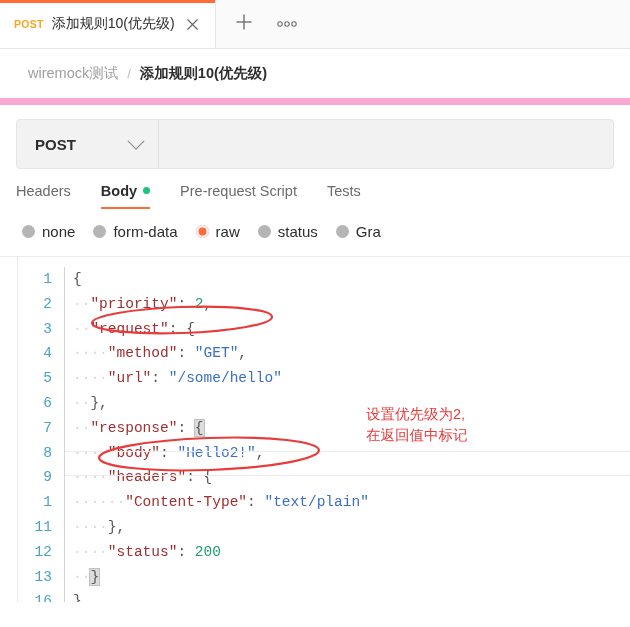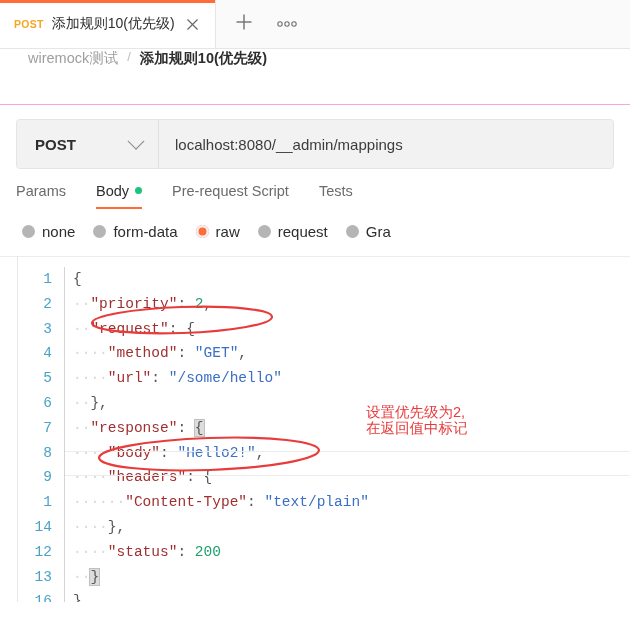--- a/index.html
+++ b/index.html
@@ -82,23 +82,24 @@
     color: #707070;
     letter-spacing: 1px;
     cursor: pointer;
     user-select: none;
   }
 
   
   .breadcrumb-bar {
     height: 56px;
     display: flex;
+    align-items: center;
     padding: 0 28px;
     box-sizing: border-box;
-    border-bottom: 1px solid #f9a8d4;
+    border-bottom: 7px solid #f9a8d4;
     background: #fff;
   }
   .crumb-collection {
     font-size: 14.5px;
     color: #9e9e9e;
     cursor: pointer;
   }
   .crumb-sep {
     margin: 0 9px;
     color: #bdbdbd;
@@ -166,21 +167,21 @@
   .req-tab {
     position: relative;
     font-size: 14.5px;
     color: #6b6b6b;
     padding-bottom: 10px;
     white-space: nowrap;
     cursor: pointer;
   }
   .req-tab.active {
     color: #2e2e2e;
-    font-weight: normal;
+    font-weight: bold;
   }
   .req-tab.active::after {
     content: "";
     position: absolute;
     left: 0; right: 0; bottom: 0;
     height: 2.5px;
     background: #ff6c37;
   }
   .dot-green {
     display: inline-block;
@@ -281,21 +282,21 @@
     left: 0; top: 0;
     width: 630px; height: 627px;
     pointer-events: none;
   }
   .annot-text {
     position: absolute;
     left: 366px;
     top: 404px;
     font-family: "Liberation Sans", sans-serif;
     font-size: 14.5px;
-    line-height: 16px;
+    line-height: 21px;
     color: #e83b3b;
     white-space: pre;
     pointer-events: none;
   }
 </style>
 </head>
 <body>
 
 <div class="tabstrip">
   <div class="tab active">
@@ -329,25 +330,24 @@
   <span class="crumb-collection">wiremock测试</span>
   <span class="crumb-sep">/</span>
   <span class="crumb-current">添加规则10(优先级)</span>
 </div>
 
 <div class="urlbar">
   <div class="method-select">
     <span class="method-label">POST</span>
     <span class="chev"></span>
   </div>
-  <input class="url-input" type="text" value="localhost:8080/__admin/mappings" placeholder="Enter request URL" style="">
 </div>
 
 <div class="req-tabs">
-  <div class="req-tab">Params</div>
+  <div class="req-tab">Headers</div>
   <div class="req-tab active">
     <span>Body</span><span class="dot-green"></span>
   </div>
   <div class="req-tab">Pre-request Script</div>
   <div class="req-tab">Tests</div>
 </div>
 
 <div class="body-types">
   <label class="radio-item">
     <span class="radio"></span>
@@ -356,21 +356,21 @@
   <label class="radio-item">
     <span class="radio"></span>
     <span>form-data</span>
   </label>
   <label class="radio-item">
     <span class="radio checked"></span>
     <span>raw</span>
   </label>
   <label class="radio-item">
     <span class="radio"></span>
-    <span>request</span>
+    <span>status</span>
   </label>
   <label class="radio-item">
     <span class="radio"></span>
     <span>Gra</span>
   </label>
 </div>
 
 <div class="editor">
   <div class="editor-rail"></div>
   <div class="code-area">
@@ -378,21 +378,21 @@
         <div>1</div>
         <div>2</div>
         <div>3</div>
         <div>4</div>
         <div>5</div>
         <div>6</div>
         <div>7</div>
         <div>8</div>
         <div>9</div>
         <div>1</div>
-        <div>14</div>
+        <div>11</div>
         <div>12</div>
         <div>13</div>
         <div>16</div>
       </div>
     <div class="code-lines" id="codeLines">
         <div class="cline"><span class="p">{</span></div>
         <div class="cline"><span class="ind">··</span><span class="k">"priority"</span><span class="p">: </span><span class="n">2</span><span class="p">,</span></div>
         <div class="cline"><span class="ind">··</span><span class="k">"request"</span><span class="p">: </span><span class="p">{</span></div>
         <div class="cline"><span class="ind">····</span><span class="k">"method"</span><span class="p">: </span><span class="s">"GET"</span><span class="p">,</span></div>
         <div class="cline"><span class="ind">····</span><span class="k">"url"</span><span class="p">: </span><span class="s">"/some/hello"</span></div>

